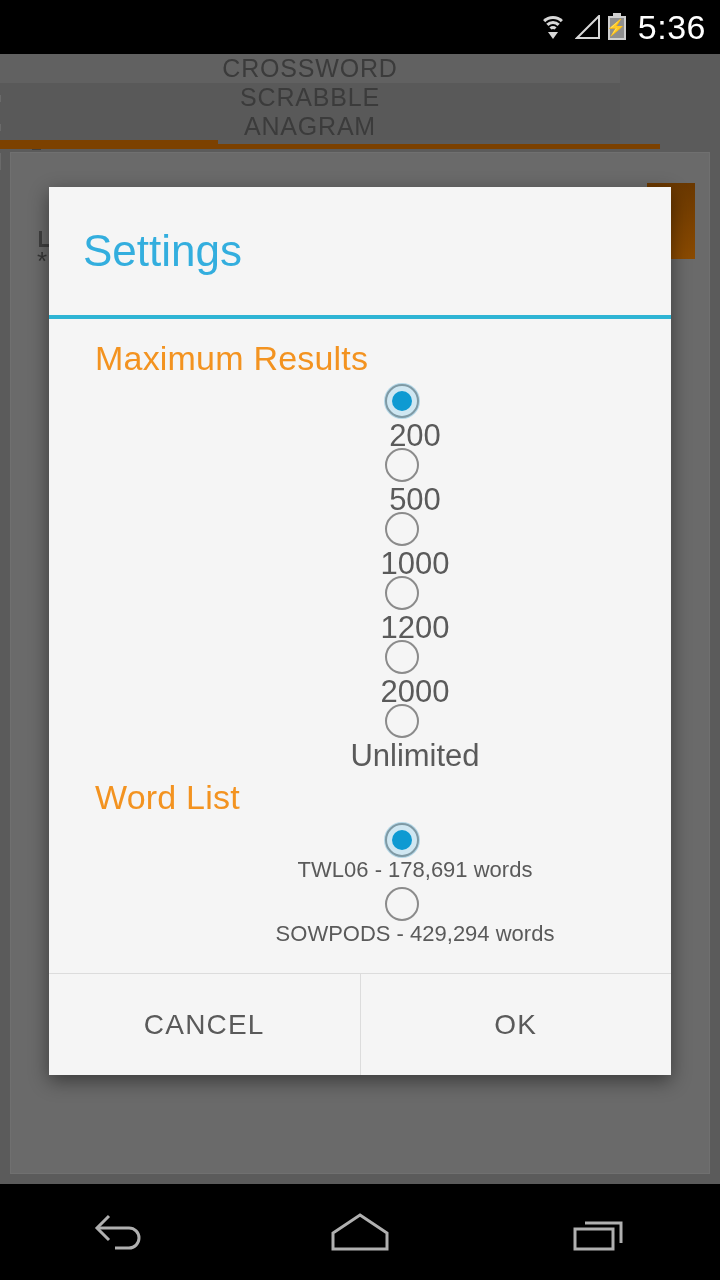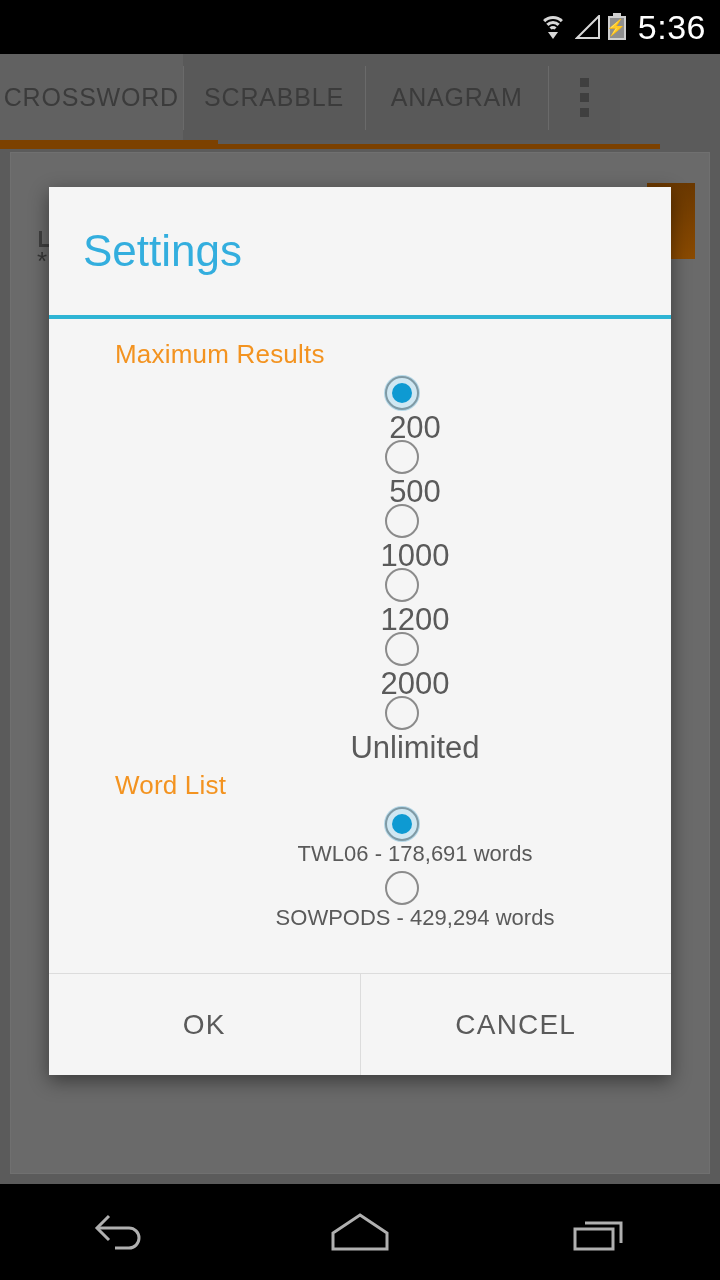--- a/index.html
+++ b/index.html
@@ -40,21 +40,21 @@
   }
   .battery-cap { position:absolute; top:-1px; left:50%; transform:translateX(-50%);
     width:8px; height:3px; background:#cfcfcf; }
   .battery-bolt { position:absolute; top:50%; left:50%; transform:translate(-50%,-50%);
     color:#e9e9e9; font-size:16px; line-height:1; }
   .clock { color: #fff; font-size: 34px; letter-spacing: 0.5px; margin-left: 4px; }
 
   
   .tab-bar {
     position: absolute; top: 54px; left: 0; width: 620px; height: 86px;
-    background: #595959; display: flex;
+    background: #595959; display: flex; flex-direction: column;
   }
   .tab {
     flex: 1; display: flex; align-items: center; justify-content: center;
     color: #3b3b3b; font-size: 25px; letter-spacing: 0.8px;
     position: relative;
   }
   .tab + .tab::before {
     content: ""; position: absolute; left: 0; top: 12px; bottom: 10px;
     width: 1px; background: #6a6a6a;
   }
@@ -97,21 +97,21 @@
     position: absolute; left: 49px; top: 187px; width: 622px; height: 888px;
     background: #f5f5f5; box-shadow: 0 6px 18px rgba(0,0,0,0.45);
     display: flex; flex-direction: column;
   }
   .dialog-header { height: 128px; padding: 0 34px; display: flex; align-items: center; }
   .dialog-title { color: #33aede; font-size: 44px; font-weight: normal; }
   .dialog-divider { height: 4px; background: #2eb4d4; width: 100%; }
   .dialog-body { flex: 1; padding: 20px 0 14px 0; overflow: hidden; }
 
   .section-heading {
-    color: #f39320; font-size: 26px; padding: 0 0 6px 66px; letter-spacing: 0.2px;
+    color: #f39320; font-size: 34px; padding: 0 0 6px 46px; letter-spacing: 0.2px;
   }
   .section-heading.second { padding-top: 10px; }
 
   .radio-row { display: flex; align-items: center; height: 64px; padding-left: 84px; flex-direction: column; }
   .radio {
     width: 34px; height: 34px; border-radius: 50%; border: 2px solid #8b8b8b;
     flex: 0 0 auto; position: relative; background: transparent;
   }
   .radio.checked {
     border-color: #7f9aa5;
@@ -241,22 +241,22 @@
         <div class="radio-label">TWL06 - 178,691 words</div>
       </div>
       <div class="radio-row wordlist">
         <div class="radio"></div>
         <div class="radio-label">SOWPODS - 429,294 words</div>
       </div>
 
     </div>
 
     <div class="dialog-footer">
+      <div class="footer-btn">CANCEL</div>
       <div class="footer-btn">OK</div>
-      <div class="footer-btn">CANCEL</div>
     </div>
 
   </div>
 
   <div class="nav-bar">
     <div class="nav-btn">
       <svg width="62" height="52" viewBox="0 0 62 52">
         <path d="M20 10 L8 22 L20 34" fill="none" stroke="#b0b0b0" stroke-width="3"></path>
         <path d="M8 22 H40 a10 10 0 0 1 0 20 H26" fill="none" stroke="#b0b0b0" stroke-width="3"></path>
       </svg>

